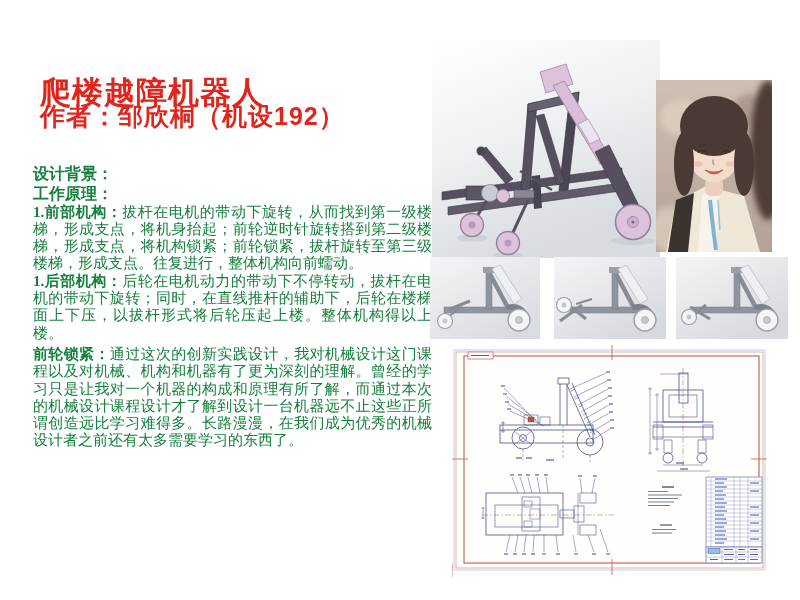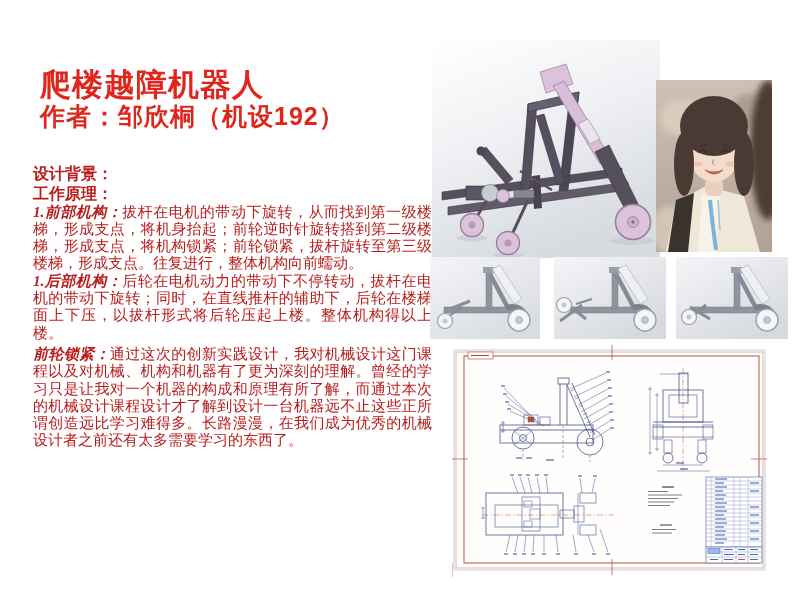--- a/index.html
+++ b/index.html
@@ -1,38 +1,38 @@
 <!DOCTYPE html>
 <html><head>
 <meta charset="utf-8">
 <style>
   html,body{margin:0;padding:0;background:#888;}
   .page{
     position:relative;width:800px;height:600px;background:#ffffff;
     overflow:hidden;font-family:"Liberation Serif","DejaVu Serif",serif;
   }
   .title{
-    position:absolute;left:40px;top:64px;
+    position:absolute;left:40px;top:72px;
     font-family:"Liberation Sans","DejaVu Sans",sans-serif;
     font-size:31px;font-weight:bold;color:#e0251c;letter-spacing:1px;white-space:nowrap;
   }
   .author{
     position:absolute;left:40px;top:100px;
     font-family:"Liberation Sans","DejaVu Sans",sans-serif;
     font-size:25px;font-weight:bold;color:#e0251c;letter-spacing:1px;white-space:nowrap;
   }
   .left-col{
     position:absolute;left:33px;top:165px;width:399px;
-    font-size:15px;line-height:17.3px;color:#b91c1c;
+    font-size:15px;line-height:17.3px;color:#15803d;
     text-align:justify;word-break:break-all;
   }
   .sec-heading{font-size:16px;font-weight:bold;margin:3px 0 1px 0;}
   .sec-heading.first{margin-top:0;}
   .left-col p{margin:0;}
-  .lead{font-weight:bold;font-style:italic;}
+  .lead{font-weight:bold;}
   .para-gap{margin-top:4px !important;}
   .fig{position:absolute;display:block;}
   .fig svg{display:block;}
 </style>
 </head>
 <body>
 
 <div class="page">
 
   <div class="title">爬楼越障机器人</div>

